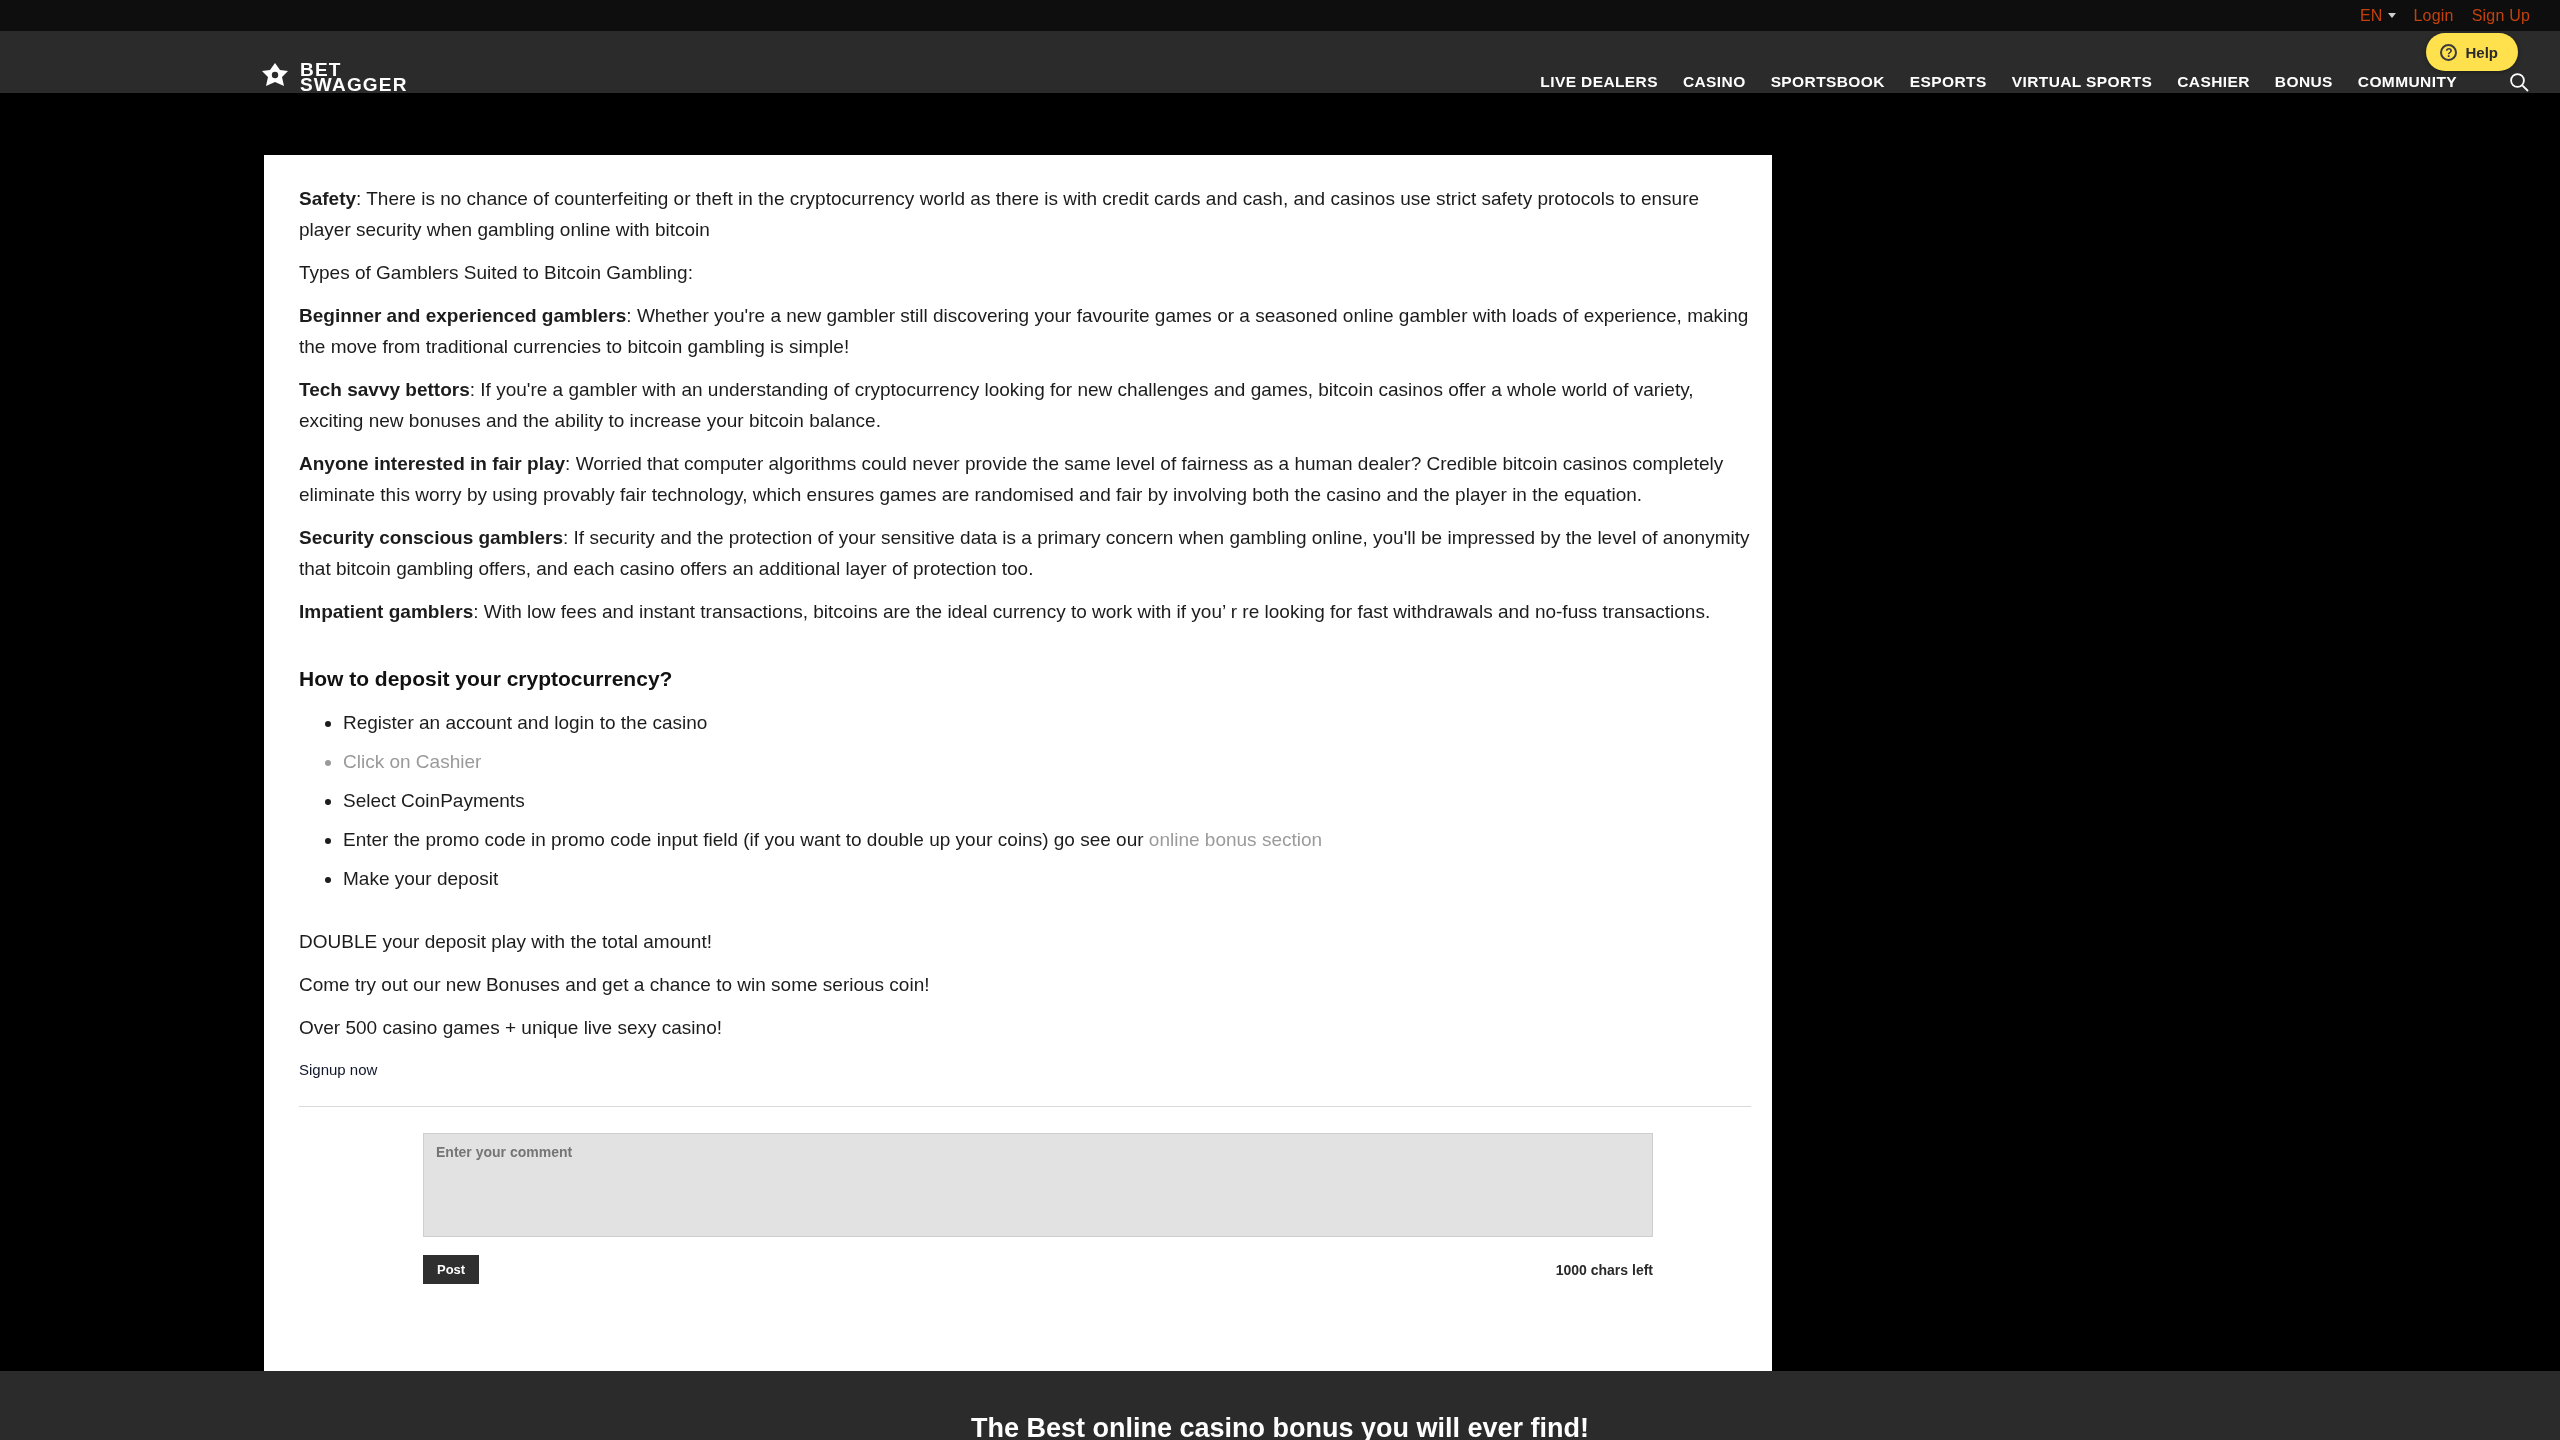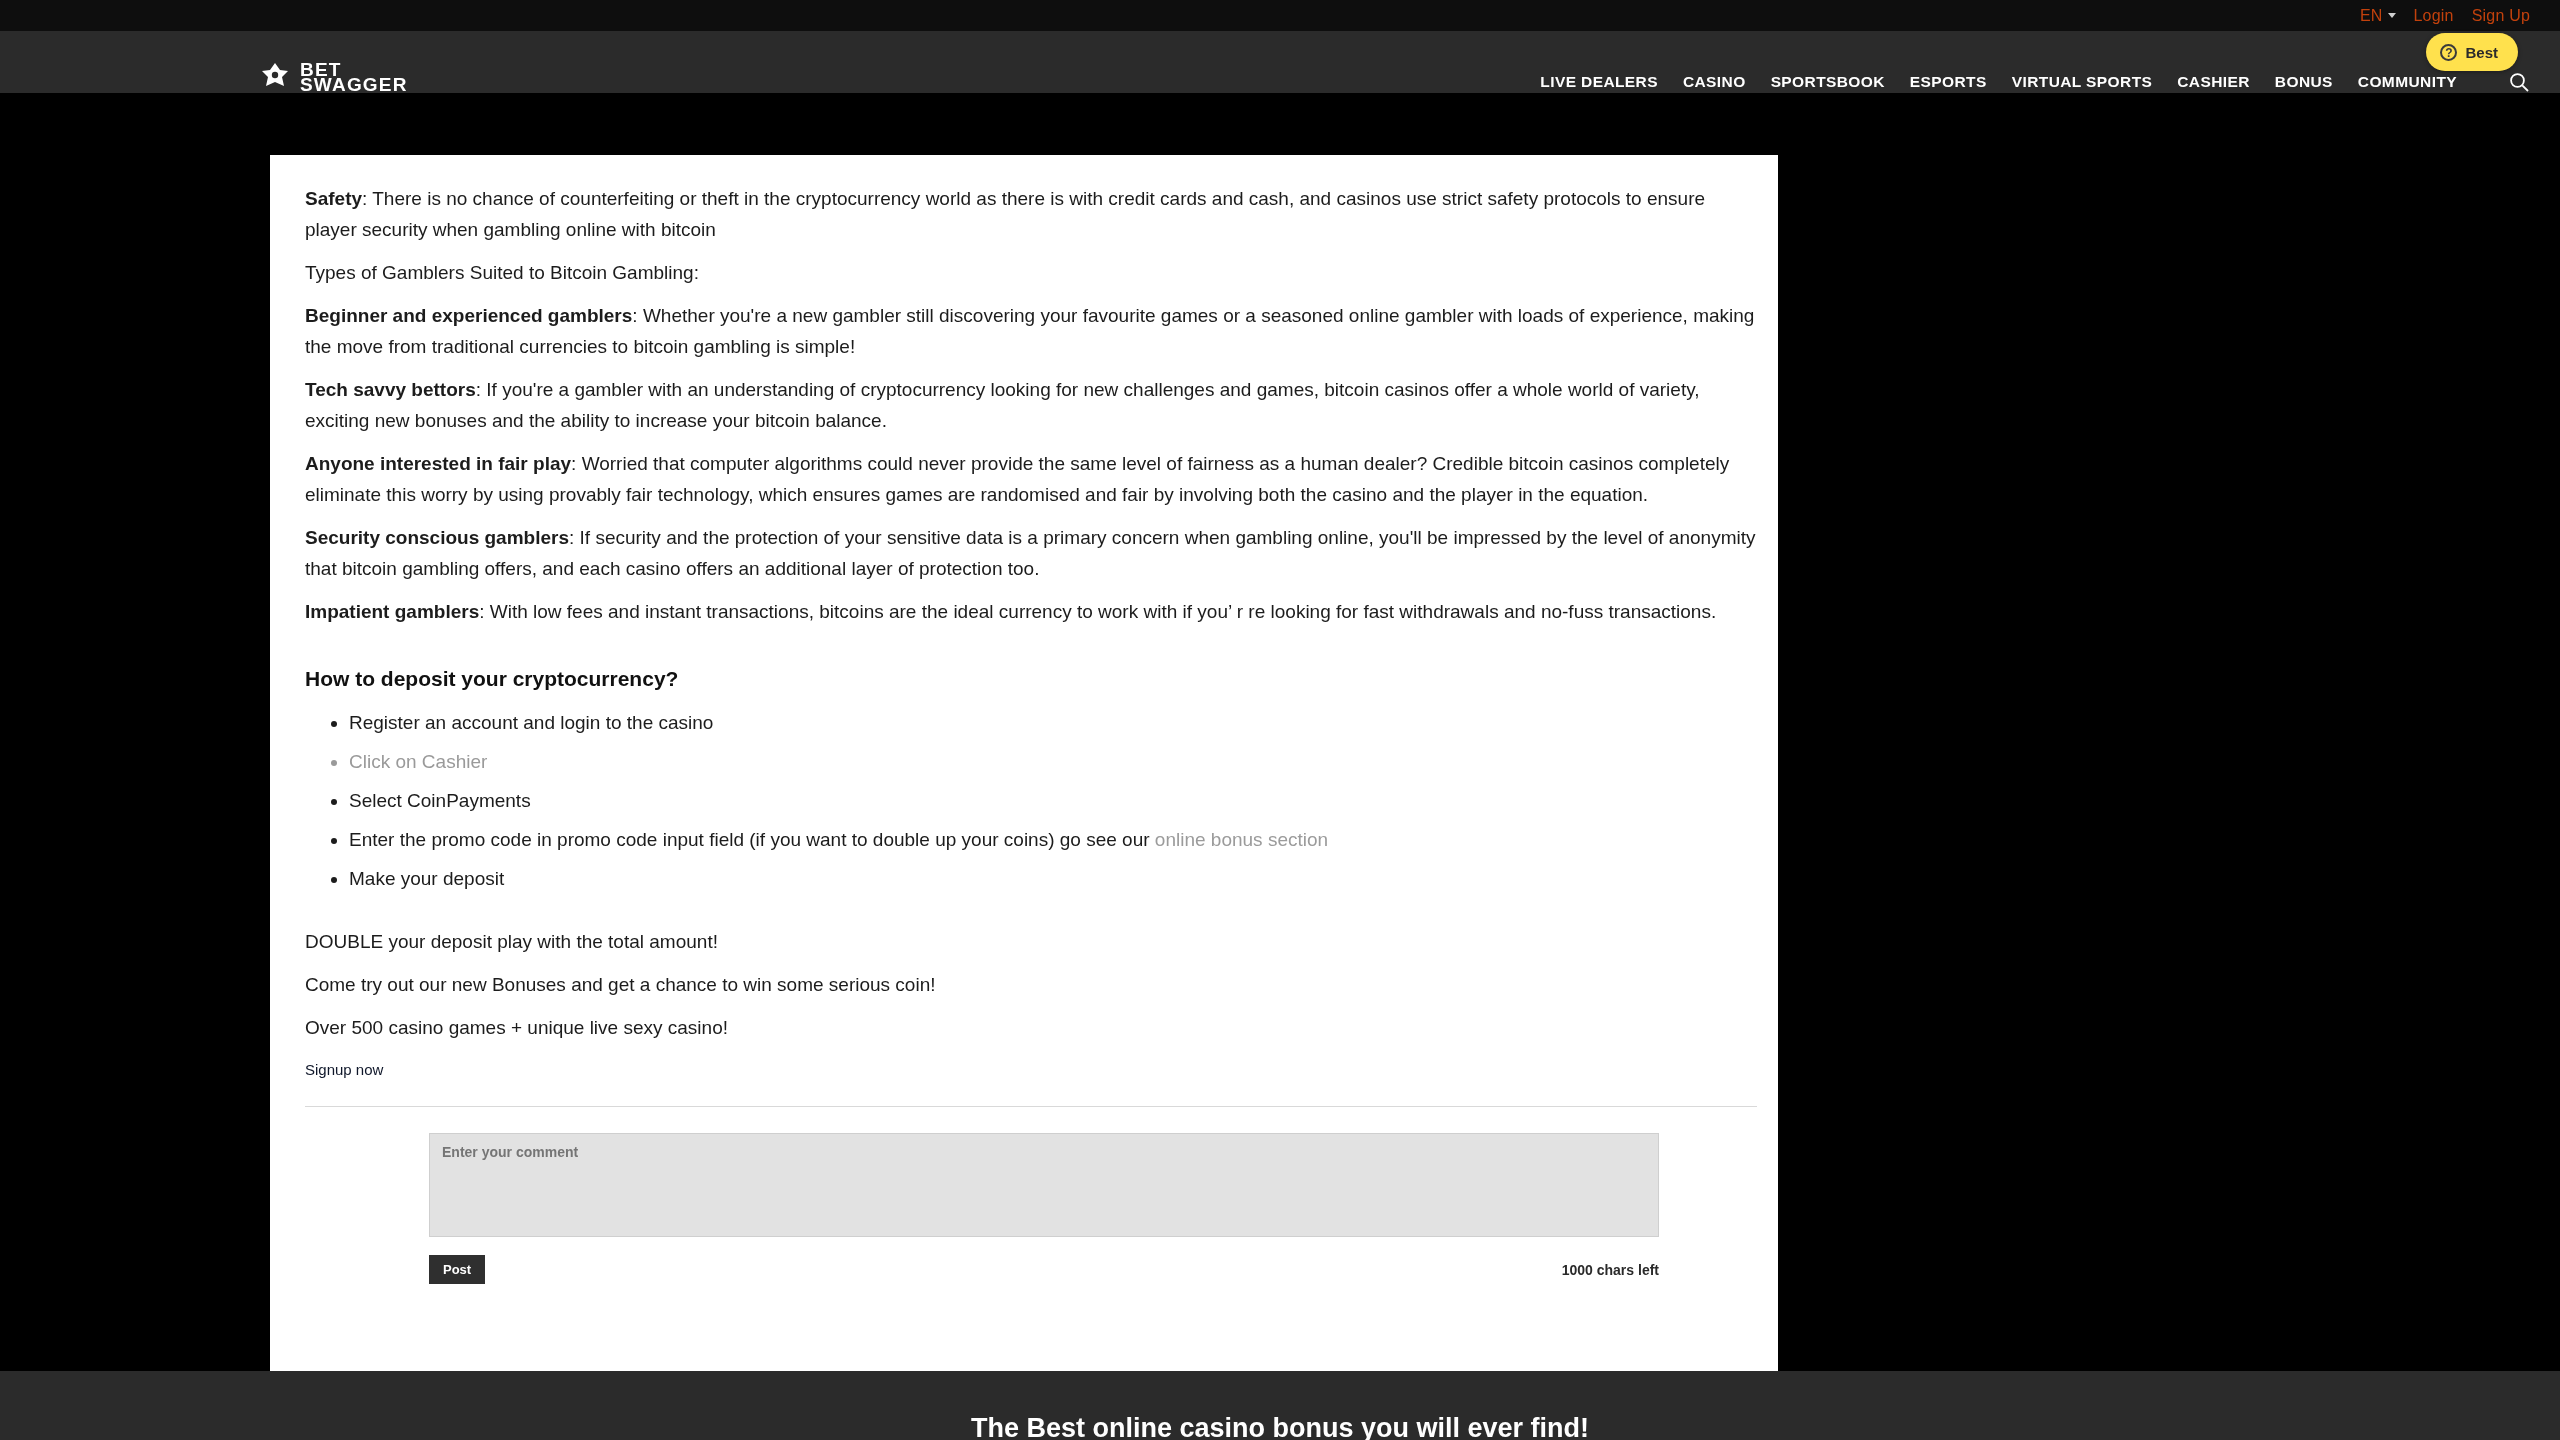--- a/index.html
+++ b/index.html
@@ -85,21 +85,21 @@
   }
 
   
   .page {
     position: relative;
     width: 2560px;
     background: #000;
   }
   .content-card {
     position: absolute;
-    left: 270px;
+    left: 264px;
     top: 62px;
     width: 1508px;
     background: #fff;
     padding: 22px 16px 40px 16px;
     height: 1216px;
     overflow: hidden;
   }
   .inner { width: 1466px; margin: 0 auto; padding-left: 14px;}
 
   .content-card p {
@@ -347,16 +347,16 @@
     </div>
   </div>
 
   <div class="footer">
     <h3>The Best online casino bonus you will ever find!</h3>
 
   </div>
 
   <div class="help">
     <span class="qmark">?</span>
-    <span class="lbl">Best</span>
+    <span class="lbl">Help</span>
   </div>
 
 </div>
 
 </body></html>

